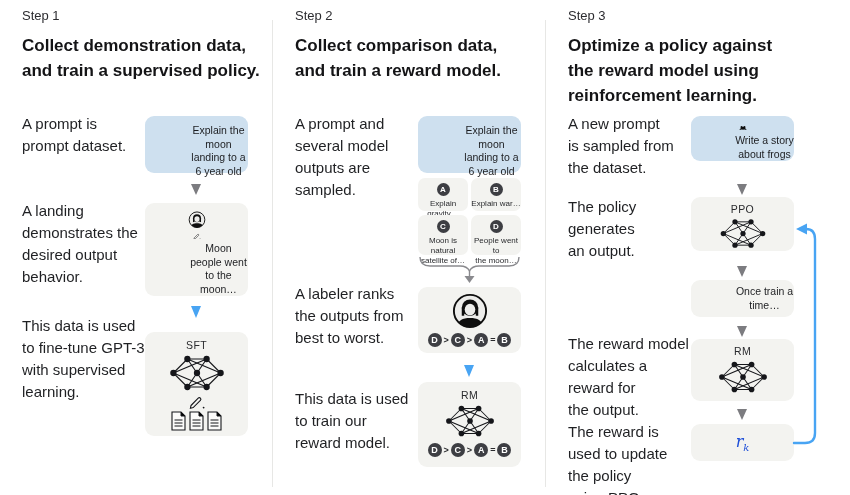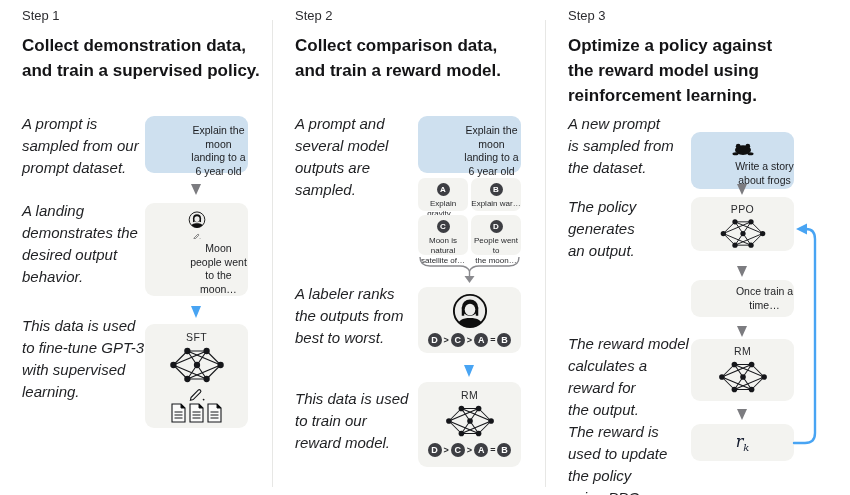--- a/index.html
+++ b/index.html
@@ -5,61 +5,60 @@
   html,body{margin:0;padding:0;background:#fff;}
   .canvas{position:relative;width:850px;height:495px;background:#fff;overflow:hidden;
           font-family:"Liberation Sans",sans-serif;color:#1f2023;border-radius:21px;}
   .sep{position:absolute;top:20px;height:467px;width:1px;background:#e7e7e5;}
   .col{position:absolute;top:0;width:273px;height:495px;}
   .step-label{position:absolute;left:22px;top:8px;font-size:13px;color:#2c2c30;}
   .title{position:absolute;left:22px;top:33px;margin:0;font-size:17px;font-weight:bold;
          line-height:25px;color:#141416;}
   .title span{display:block;}
   .para{position:absolute;left:22px;margin:0;font-size:15px;line-height:22px;color:#1f2023;}
-  .para span{display:block;font-style:italic;}
+  .para span{display:block;}
   .box{position:absolute;left:145px;width:103px;border-radius:9px;background:#f3f3f0;
        display:flex;flex-direction:column;align-items:center;box-sizing:border-box;}
   .box.blue{background:#cee0ef;}
   .box-caption{font-size:10.5px;line-height:13.5px;text-align:center;color:#1c1d20;margin-left:44px;}
   .box-caption span{display:block;}
   .model-label{font-size:10.5px;letter-spacing:.4px;color:#2a2b2e;}
   .arrow{position:absolute;left:191px;width:0;height:0;border-left:5.5px solid transparent;
          border-right:5.5px solid transparent;border-top:11px solid #7c7c80;}
   .arrow.blue{border-top-color:#48a4f3;border-top-width:12px;}
   .out-box{position:absolute;background:#f3f3f0;border-radius:7px;display:flex;
            flex-direction:column;align-items:center;padding-top:5px;box-sizing:border-box;}
   .out-badge{width:13px;height:13px;border-radius:50%;background:#3d3e43;color:#fff;
              font-size:8px;font-weight:bold;line-height:13px;text-align:center;margin-bottom:3px;}
   .out-text{font-size:8px;line-height:10px;text-align:center;color:#2a2b2e;}
   .out-text span{display:block;}
   .ranking{display:flex;align-items:center;gap:2px;}
   .rank-badge{width:14px;height:14px;border-radius:50%;background:#3d3e43;color:#fff;
               font-size:9px;font-weight:bold;line-height:14px;text-align:center;}
   .rank-sep{font-size:9px;font-weight:bold;color:#2a2b2e;}
-  .reward-math{font-family:"DejaVu Serif",serif;font-style:italic;font-size:16px;color:#0f172a;}
+  .reward-math{font-family:"DejaVu Serif",serif;font-style:italic;font-size:16px;color:#1d4ed8;}
   .reward-math sub{font-size:10px;}
   .overlay{position:absolute;left:0;top:0;pointer-events:none;}
 </style>
 </head>
 <body>
 
 <div class="canvas">
   <div class="sep" style="left:272px"></div>
   <div class="sep" style="left:545px"></div>
 
   <section class="col" style="left:0">
     <div class="step-label">Step 1</div>
     <h2 class="title">
       <span>Collect demonstration data,</span>
       <span>and train a supervised policy.</span>
     </h2>
 
     <p class="para" style="top:113px">
       <span>A prompt is</span>
-      <span>sampled from our</span>
       <span>prompt dataset.</span>
     </p>
     <div class="box blue" style="top:116px;height:57px">
       <svg width="22" height="22" viewBox="0 0 22 22" style="margin-top:6px">
         <circle cx="11" cy="11" r="8.6" fill="none" stroke="#16161a" stroke-width="1.3"></circle>
         <circle cx="8" cy="8" r="2.1" fill="none" stroke="#16161a" stroke-width="1.1"></circle>
         <circle cx="14" cy="12.3" r="1.7" fill="none" stroke="#16161a" stroke-width="1.1"></circle>
         <circle cx="9" cy="14.2" r="1" fill="#16161a"></circle>
         <circle cx="13.4" cy="6.6" r="0.8" fill="#16161a"></circle>
       </svg>
@@ -104,21 +103,21 @@
     </div>
 
     <div class="arrow blue" style="top:306px"></div>
 
     <p class="para" style="top:315px">
       <span>This data is used</span>
       <span>to fine-tune GPT-3</span>
       <span>with supervised</span>
       <span>learning.</span>
     </p>
-    <div class="box" style="top:324px;height:104px">
+    <div class="box" style="top:332px;height:104px">
       <div class="model-label" style="margin-top:7px">SFT</div>
       <svg width="56" height="42" viewBox="0 0 64 48" style="margin-top:1px">
         <g stroke="#15161a" stroke-width="1.3">
           <line x1="21" y1="8" x2="43" y2="8"></line>
             <line x1="21" y1="40" x2="43" y2="40"></line>
           <line x1="5" y1="24" x2="21" y2="8"></line>
             <line x1="5" y1="24" x2="21" y2="40"></line>
           <line x1="59" y1="24" x2="43" y2="8"></line>
             <line x1="59" y1="24" x2="43" y2="40"></line>
           <line x1="32" y1="24" x2="21" y2="8"></line>
@@ -308,21 +307,21 @@
       <span>Optimize a policy against</span>
       <span>the reward model using</span>
       <span>reinforcement learning.</span>
     </h2>
 
     <p class="para" style="top:113px">
       <span>A new prompt</span>
       <span>is sampled from</span>
       <span>the dataset.</span>
     </p>
-    <div class="box blue" style="top:132px;height:57px">
+    <div class="box blue" style="top:116px;height:45px">
       <svg width="22" height="15" viewBox="0 0 20 14" style="margin-top:9px">
         <ellipse cx="10" cy="8.5" rx="7.5" ry="4.5" fill="#101010"></ellipse>
         <circle cx="5.5" cy="4.8" r="2.2" fill="#101010"></circle>
         <circle cx="14.5" cy="4.8" r="2.2" fill="#101010"></circle>
         <ellipse cx="3" cy="12" rx="2.8" ry="1.4" fill="#101010"></ellipse>
         <ellipse cx="17" cy="12" rx="2.8" ry="1.4" fill="#101010"></ellipse>
       </svg>
       <div class="box-caption" style="margin-top:4px">
         <span>Write a story</span>
         <span>about frogs</span>

